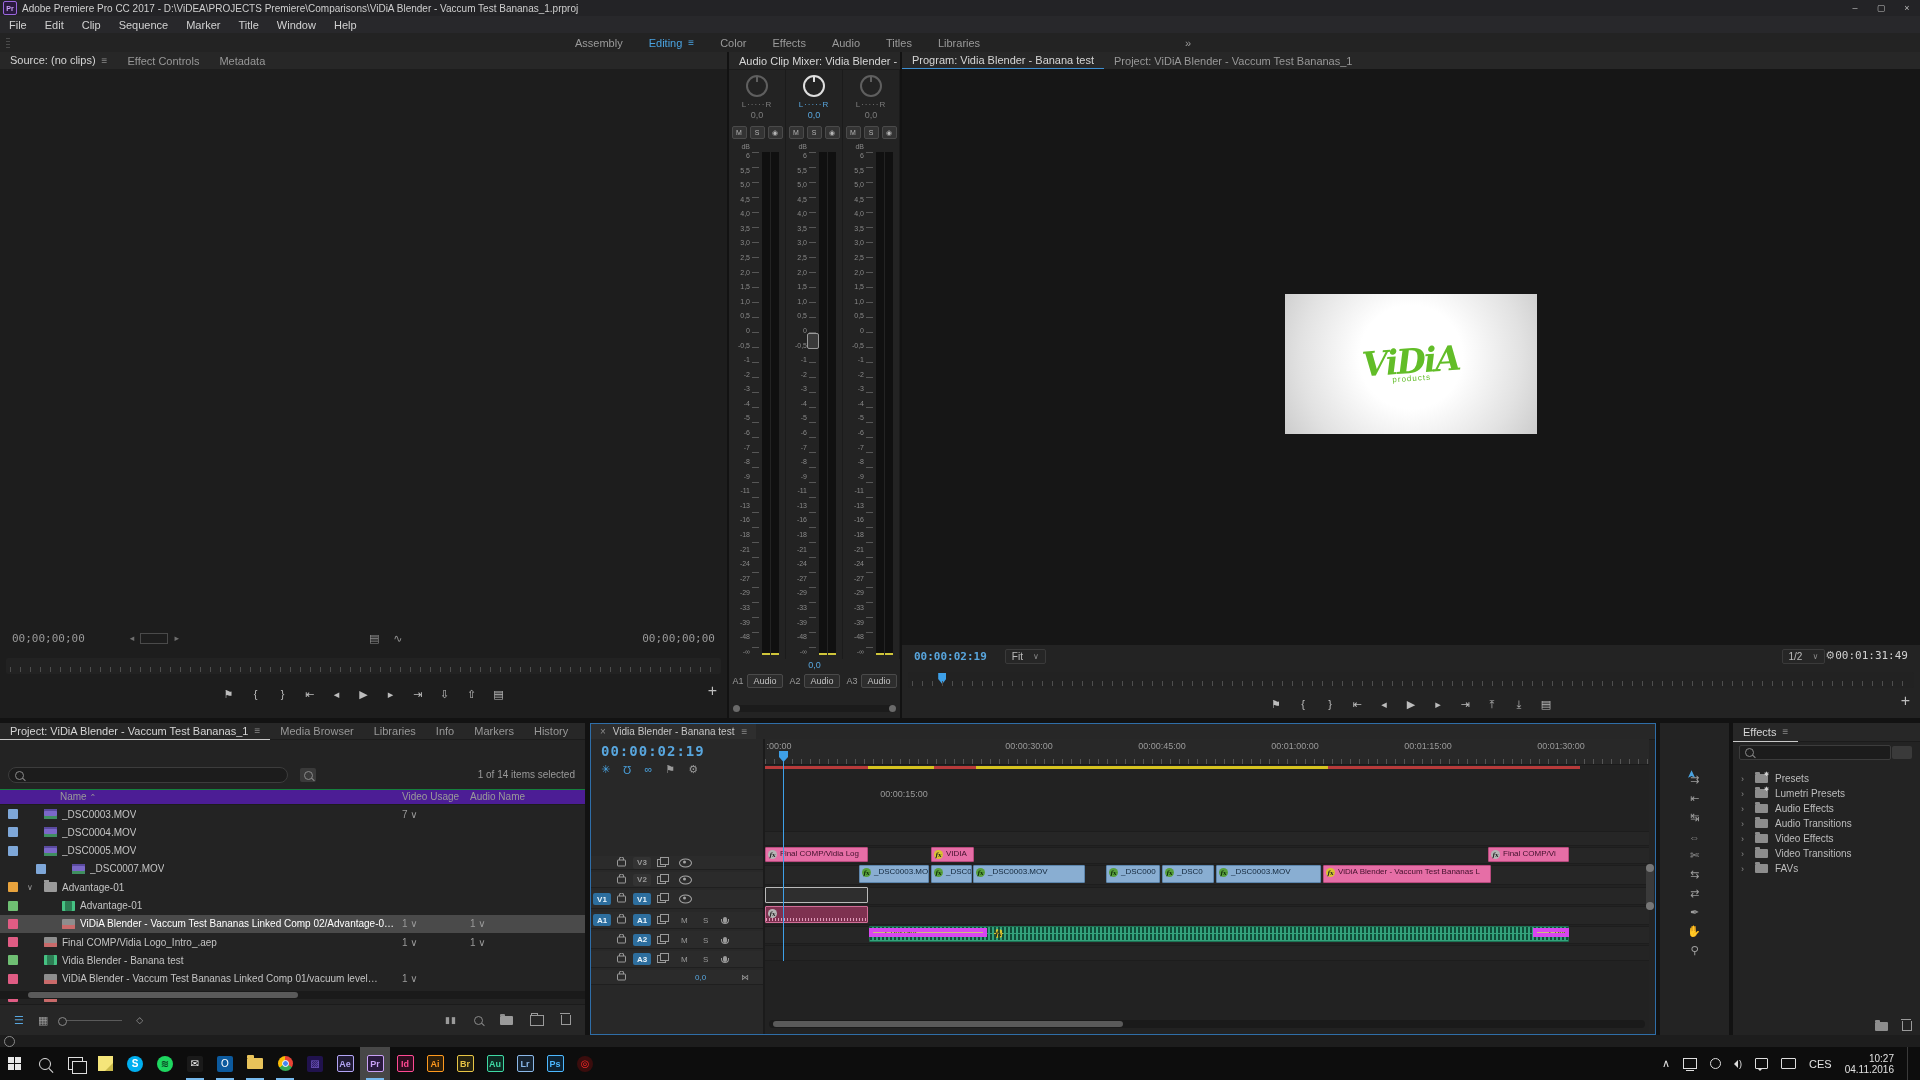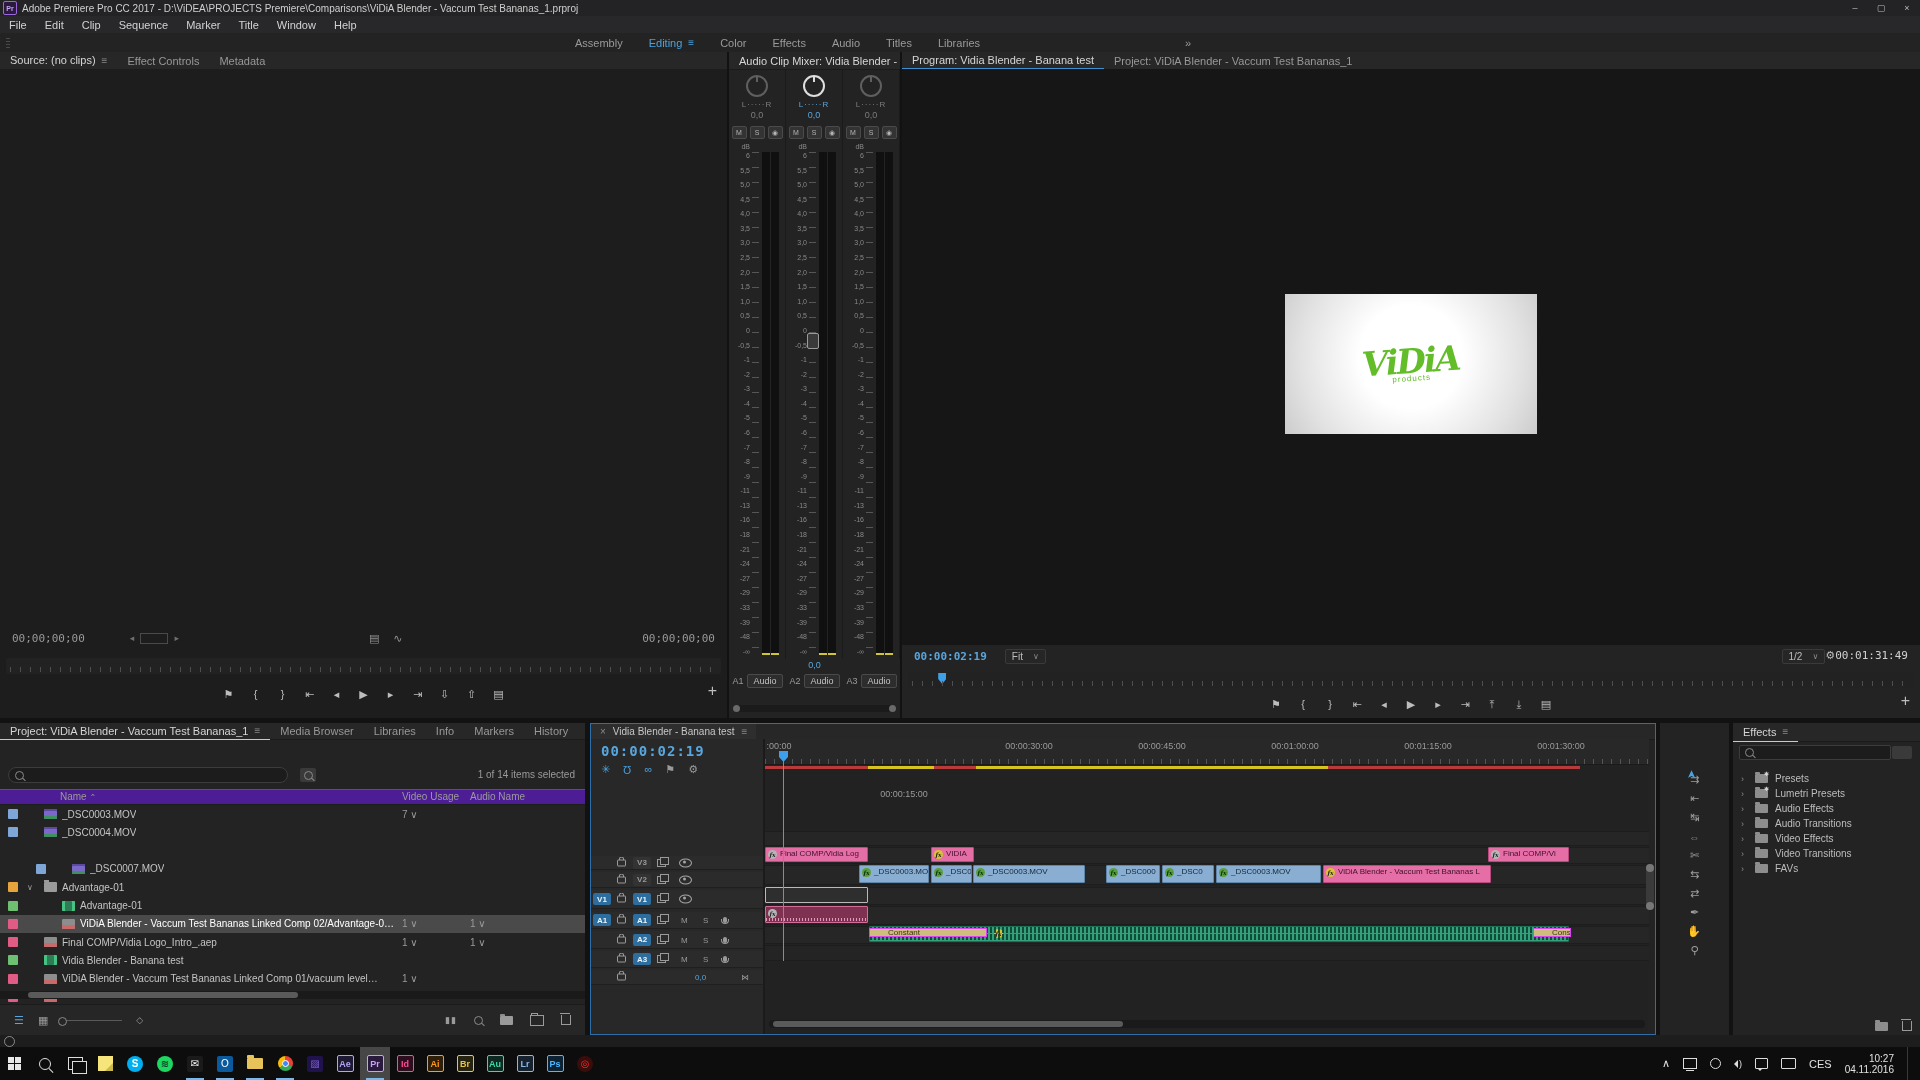--- a/index.html
+++ b/index.html
@@ -146,22 +146,22 @@
      background:repeating-linear-gradient(90deg,#df9cba 0 1px,transparent 1px 3px);}
   .clip.c-green{background:#33a27c;border:1px solid #1c7152;}
   .clip.c-green::before{content:"";position:absolute;inset:0;
      background:repeating-linear-gradient(90deg,rgba(10,62,44,.85) 0 2px,transparent 2px 4px);
      -webkit-mask:linear-gradient(180deg,#000 0 42%,transparent 42% 50%,#000 50% 94%,transparent 94%);
      mask:linear-gradient(180deg,#000 0 42%,transparent 42% 50%,#000 50% 94%,transparent 94%);}
   .clip.c-outline{background:rgba(255,255,255,.04);border:1px solid #b9b9b9;}
   .fxb{width:9px;height:9px;border-radius:50%;flex:0 0 auto;display:flex;align-items:center;justify-content:center;
        font:italic bold 6px "DejaVu Serif",serif;color:#222;margin-top:1px;}
   .fx-gray{background:#b5b5b5;} .fx-yellow{background:#d8c430;} .fx-green{background:#58a03c;color:#0d2a08;}
-  .transition{position:absolute;background:#cdbd7e;border:1px solid #d946ef;color:#3c3416;font-size:8px;
-       display:flex;align-items:center;padding:0 18px;box-sizing:border-box;overflow:hidden;white-space:nowrap;z-index:3;}
+  .transition{position:absolute;background:#cdbd7e;border:4px solid #d946ef;color:#3c3416;font-size:8px;
+       display:flex;align-items:center;padding:0 12px;box-sizing:border-box;overflow:hidden;white-space:nowrap;z-index:3;}
   .playhead-line{position:absolute;width:1px;background:#3ea0e8;z-index:5;}
   .playhead-cap{position:absolute;width:9px;height:11px;background:#3ea0e8;z-index:6;
        clip-path:polygon(0 0,100% 0,100% 55%,50% 100%,0 55%);}
   .tl-hscroll{position:absolute;left:178px;right:10px;bottom:6px;height:8px;background:#1a1a1a;border-radius:4px;}
   .tl-hscroll .thumb{position:absolute;left:4px;width:350px;top:1px;bottom:1px;background:#5a5a5a;border-radius:4px;}
   .tl-vscroll{position:absolute;right:1px;top:140px;width:8px;height:46px;background:#3a3a3a;border-radius:4px;}
   .tl-vscroll::before,.tl-vscroll::after{content:"";position:absolute;left:0;width:8px;height:8px;border-radius:50%;background:#777;}
   .tl-vscroll::before{top:0;} .tl-vscroll::after{bottom:0;}
 
   
@@ -584,20 +584,25 @@
           <span class="chip" style="background: rgb(126, 167, 216);"></span>
           <span class="ric clip" style="left: 44px;"></span>
           <span class="rname" style="left: 62px;">_DSC0003.MOV</span>
           <span class="rusage" style="left: 402px;">7 ∨</span>
         </div>
         <div class="prj-row" style="top: 18.3px;">
           <span class="chip" style="background: rgb(126, 167, 216);"></span>
           <span class="ric clip" style="left: 44px;"></span>
           <span class="rname" style="left: 62px;">_DSC0004.MOV</span>
         </div>
+        <div class="prj-row" style="top: 36.6px;">
+          <span class="chip" style="background: rgb(126, 167, 216);"></span>
+          <span class="ric clip" style="left: 44px;"></span>
+          <span class="rname" style="left: 62px;">_DSC0005.MOV</span>
+        </div>
         <div class="prj-row" style="top: 54.9px; margin-left: 28px;">
           <span class="chip" style="background: rgb(126, 167, 216);"></span>
           <span class="ric clip" style="left: 44px;"></span>
           <span class="rname" style="left: 62px;">_DSC0007.MOV</span>
         </div>
         <div class="prj-row" style="top: 73.2px;">
           <span class="chip" style="background: rgb(232, 163, 61);"></span>
           <span class="twirl">∨</span>
           <span class="ric folderic" style="left: 44px;"></span>
           <span class="rname" style="left: 62px;">Advantage-01</span>

